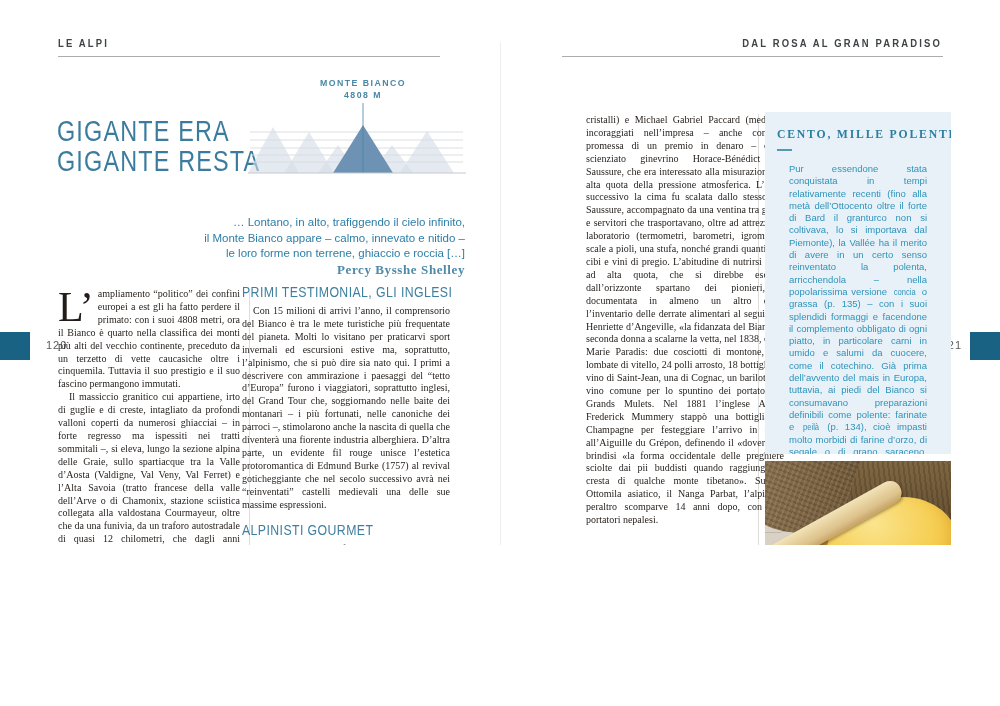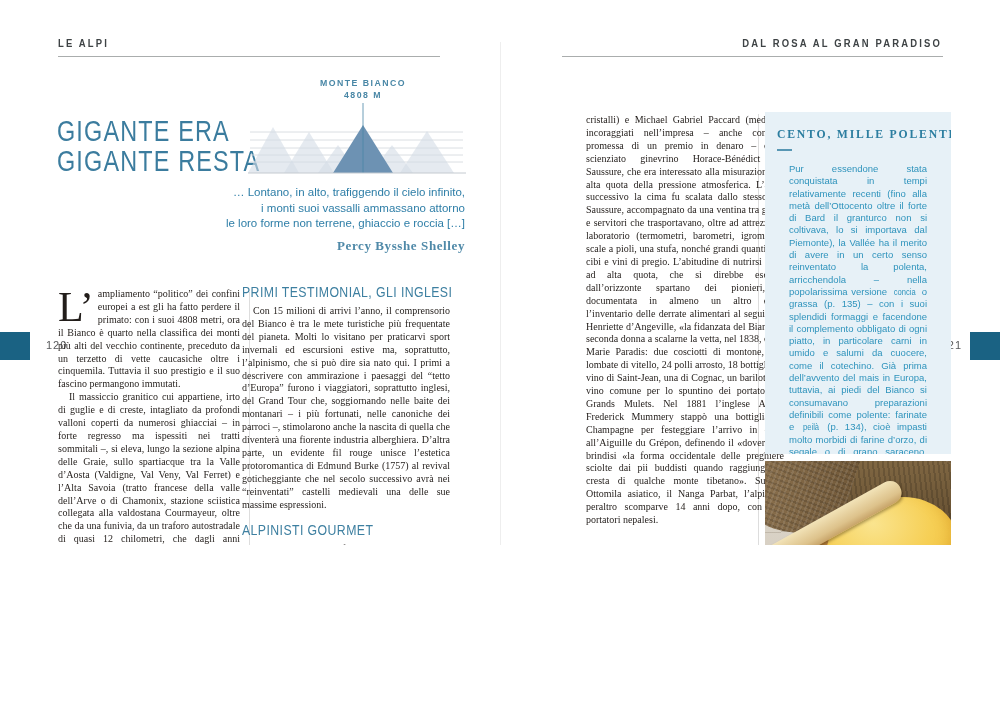--- a/index.html
+++ b/index.html
@@ -33,23 +33,23 @@
          line-height:30px;letter-spacing:1.5px;color:#3b7c9e;transform:scaleX(.78);
          transform-origin:left top;white-space:nowrap;}
 
   
   .diagram{position:absolute;left:248px;top:74px;}
   .diagram-label{position:absolute;left:296px;top:77px;width:134px;text-align:center;
                  font:700 9.5px "Liberation Sans",sans-serif;letter-spacing:1.6px;
                  line-height:11.5px;color:#4987a6;transform:scaleX(.92);}
 
   
-  .quote{position:absolute;right:535px;width:330px;top:185px;text-align:right;}
+  .quote{position:absolute;right:535px;width:330px;top:215px;text-align:right;}
   .quote-line{font:400 11.5px/15.5px "Liberation Sans",sans-serif;color:#2e7ea7;}
-  .quote-attr{margin-top:6px;font:700 13px "Liberation Serif",serif;color:#4f89a8;
+  .quote-attr{margin-top:0;font:700 13px "Liberation Serif",serif;color:#4f89a8;
               letter-spacing:.6px;}
 
   
   .bodycol{position:absolute;font:400 10px/12.9px "Liberation Serif",serif;color:#221d1a;
            text-align:justify;}
   .bodycol p{margin:0;}
   .indent{text-indent:11px;}
   .col1{left:58px;top:288px;width:182px;}
   .col2{left:242px;top:283px;width:208px;}
   .col3{left:560px;top:114px;width:198px;margin-left:26px;}
@@ -142,21 +142,21 @@
     <line x1="115" y1="29" x2="115" y2="99" stroke="#4987a6" stroke-width="0.8"></line>
     <line x1="0" y1="99" x2="218" y2="99" stroke="#c4cad0" stroke-width="1"></line>
   </svg>
   <div class="diagram-label">
     <div>MONTE BIANCO</div>
     <div>4808 M</div>
   </div>
 
   <div class="quote">
     <div class="quote-line">… Lontano, in alto, trafiggendo il cielo infinito,</div>
-    <div class="quote-line">i monti suoi vassalli ammassano attorno</div>
+    <div class="quote-line">il Monte Bianco appare – calmo, innevato e nitido –</div>
     <div class="quote-line">le loro forme non terrene, ghiaccio e roccia […]</div>
     <div class="quote-attr">Percy Bysshe Shelley</div>
   </div>
 
   <div class="bodycol col1">
     <p>
       <span class="dropcap">L’</span><span>ampliamento “politico” dei confini europei a est gli ha fatto perdere il primato: con i suoi 4808 metri, ora il Bianco è quarto nella classifica dei monti più alti del vecchio continente, preceduto da un terzetto di vette caucasiche oltre i cinquemila. Tuttavia il suo prestigio e il suo fascino permangono immutati.</span>
     </p>
     <p class="indent">Il massiccio granitico cui appartiene, irto di guglie e di creste, intagliato da profondi valloni coperti da numerosi ghiacciai – in forte regresso ma ispessiti nei tratti sommitali –, si eleva, lungo la sezione alpina delle Graie, sullo spartiacque tra la Valle d’Aosta (Valdigne, Val Veny, Val Ferret) e l’Alta Savoia (tratto francese della valle dell’Arve o di Chamonix, stazione sciistica collegata alla valdostana Courmayeur, oltre che da una funivia, da un traforo autostradale di quasi 12 chilometri, che dagli anni Sessanta del secolo scorso rappresenta una delle maggiori vie di trasporto transalpine). La grandiosa cima piramidale del Mont Dolent, 3620 metri, segna il punto d’incontro delle frontiere di Francia, Italia e Svizzera.</p>
   </div>

